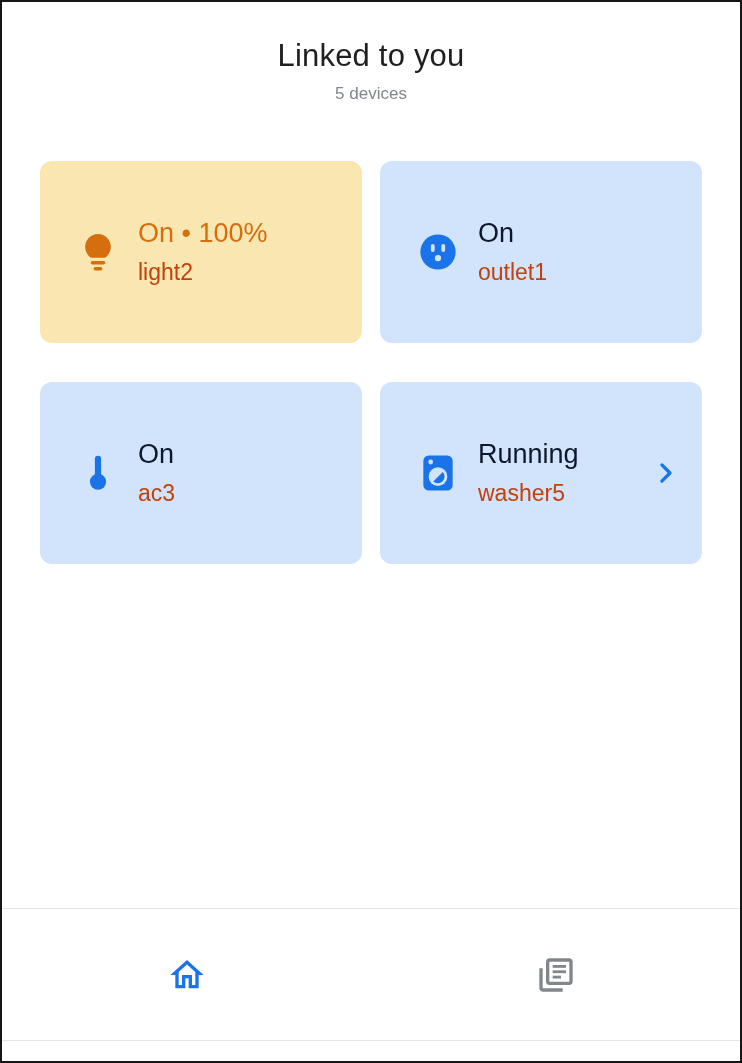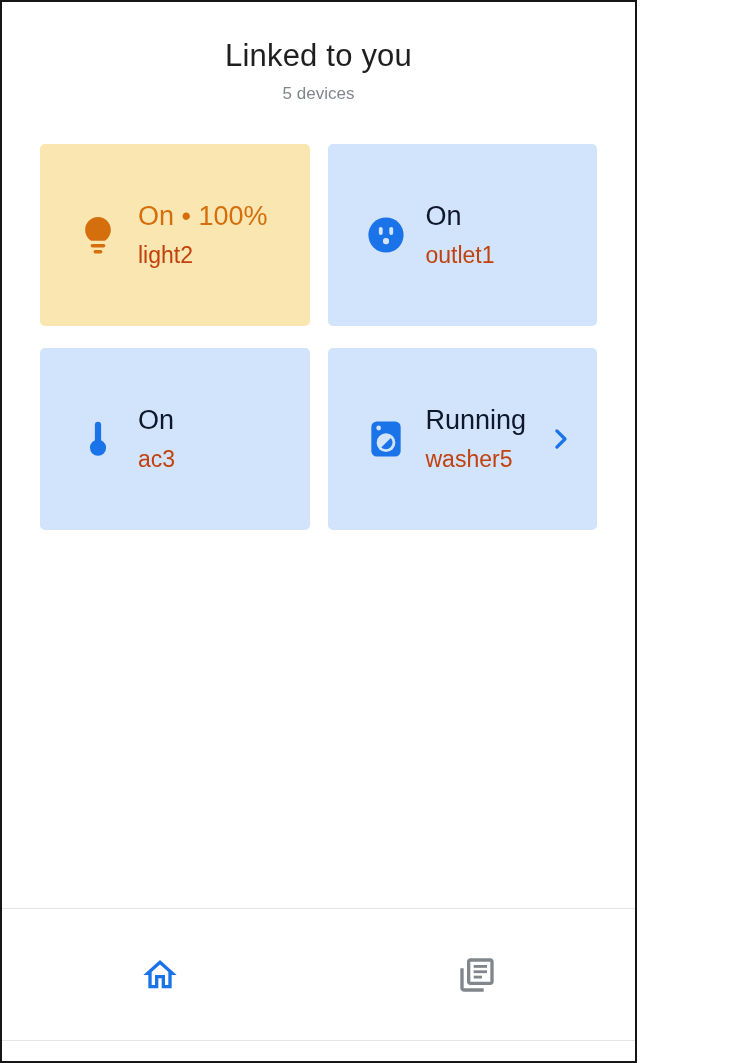--- a/index.html
+++ b/index.html
@@ -3,44 +3,45 @@
 <meta charset="utf-8">
 <style>
   * { margin: 0; padding: 0; box-sizing: border-box; }
   html, body { background: #ffffff; }
   body {
     width: 742px; height: 1063px;
     font-family: "Liberation Sans", sans-serif;
     -webkit-font-smoothing: antialiased;
   }
   .screen {
-    width: 637px; height: 1063px;
+    width: 742px; height: 1063px;
     border: 2px solid #161616;
     background: #ffffff;
     display: flex; flex-direction: column;
     overflow: hidden;
   }
   header { text-align: center; padding-top: 36px; }
   .page-title {
     font-size: 31px; font-weight: 500; color: #1f1f1f; letter-spacing: 0.2px;
   }
   .subtitle { font-size: 17px; color: #80868b; margin-top: 10px; font-weight: 400; }
 
   .grid {
     display: flex; flex-wrap: wrap;
     gap: 22px 18px;
     padding: 40px 38px 0 38px;
   }
   .card {
     width: calc(50% - 9px);
     height: 182px;
-    border-radius: 5px;
+    border-radius: 12px;
     display: flex; align-items: center;
     padding: 0 22px 0 36px;
     cursor: pointer;
+    margin-top: 17px;
   }
   .card.amber { background: #fae6b0; }
   .card.blue  { background: #d2e3fc; }
 
   .dev-icon {
     width: 44px; height: 44px; flex: 0 0 44px;
     margin-right: 18px;
     display: flex; align-items: center; justify-content: center;
   }
   .dev-icon svg { width: 44px; height: 44px; display: block; }

